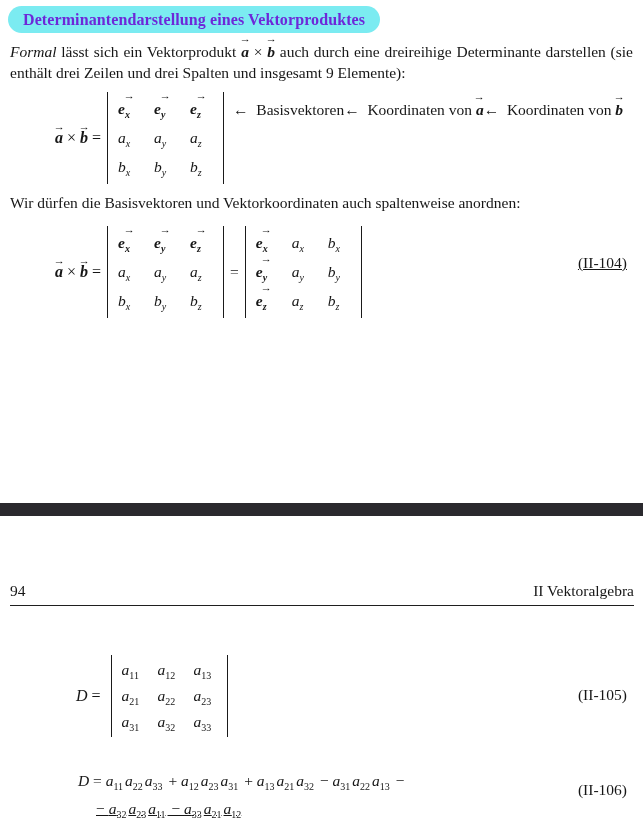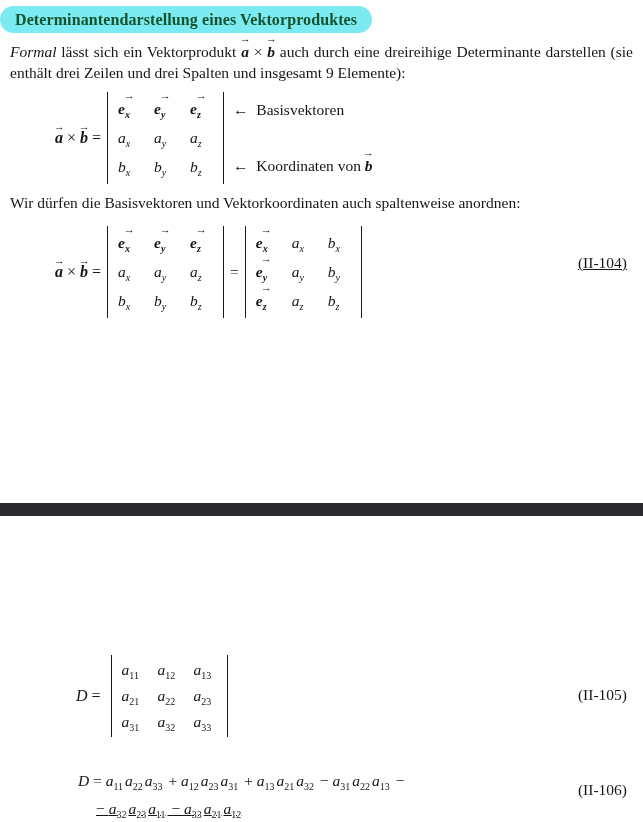--- a/index.html
+++ b/index.html
@@ -14,23 +14,23 @@
   .vec { position:relative; display:inline-block; }
   .vec::after {
     content:"\2192"; position:absolute; left:46%; transform:translateX(-50%) scaleX(1.25);
     top:-0.62em; font-size:9px; font-style:normal; line-height:1;
   }
   sub { font-size:10px; line-height:0; margin-right:2px; }
   sub.up { font-style:normal; }
 
   
   .pill {
-    position:absolute; left:0; top:6px; height:27px; line-height:27px;
+    position:absolute; left:8px; top:6px; height:27px; line-height:27px;
     padding:0 15px; border-radius:14px; font-weight:bold; font-size:16px;
-    letter-spacing:0.1px; color:#14532d;
+    letter-spacing:0.1px; color:#6d28d9;
   }
 
   .para { position:absolute; font-size:15.5px; line-height:21px; }
   #para1 { left:10px; top:41px; width:623px; text-align:justify; }
   #para2 { left:10px; top:192px; width:623px; }
   #para3 { left:10px; top:629px; width:623px; }
   #para4 { left:10px; top:743px; width:623px; }
 
   
   .eq { position:absolute; display:flex; align-items:center; font-size:15.5px; }
@@ -41,21 +41,21 @@
   .lhs { margin-right:6px; font-size:16px; }
   .det {
     border-left:1.4px solid #1a1a1a; border-right:1.4px solid #1a1a1a;
     padding:6px 10px; display:inline-block;
   }
   .mx { display:grid; grid-template-columns:repeat(3, minmax(23px, auto)); column-gap:13px; row-gap:7px; align-items:center; }
   .mx > .tk { height:22px; line-height:22px; }
   .det.tight { padding:4px 10px; }
   .det.tight .mx { row-gap:4px; }
   .mideq { margin:0 6px; }
-  .anns { display:flex; flex-direction:column; justify-content:space-between; align-self:stretch; padding:7px 0 7px 9px; }
+  .anns { display:flex; justify-content:space-between; align-self:stretch; padding:7px 0 7px 9px; }
   .ann  { height:22px; line-height:22px; }
   .eqnum { position:absolute; right:16px; font-size:15.5px; }
   #num104 { top:254px;text-decoration:underline; }
   #num105 { top:686px; }
   #num106 { top:781px; }
   #eq4 .line { height:22px; line-height:22px; }
   #eq4 .line2 { margin-left:18px; margin-top:6px;text-decoration:underline; }
 
   
   #divider { position:absolute; left:0; top:503px; width:643px; height:13px; }
@@ -88,20 +88,21 @@
           <span class="tk it">a<sub>x</sub></span>
           <span class="tk it">a<sub>y</sub></span>
           <span class="tk it">a<sub>z</sub></span>
           <span class="tk it">b<sub>x</sub></span>
           <span class="tk it">b<sub>y</sub></span>
           <span class="tk it">b<sub>z</sub></span>
         </span>
     </span>
     <span class="anns">
       <span class="ann"><span class="tk">←  </span><span class="tk">Basisvektoren</span></span>
+      <span class="ann"><span class="tk">←  </span><span class="tk">Koordinaten von </span><span class="tk it bd vec">a</span></span>
       <span class="ann"><span class="tk">←  </span><span class="tk">Koordinaten von </span><span class="tk it bd vec">b</span></span>
     </span>
   </div>
 
   <p class="para" id="para2">Wir dürfen die Basisvektoren und Vektorkoordinaten auch spaltenweise anordnen:</p>
 
   <div class="eq" id="eq2">
     <span class="lhs"><span class="tk it bd vec">a</span><span class="tk"> × </span><span class="tk it bd vec">b</span><span class="tk"> =</span></span>
     <span class="det">
       <span class="mx">
@@ -128,20 +129,24 @@
           <span class="tk it bd vec">e<sub>z</sub></span>
           <span class="tk it">a<sub>z</sub></span>
           <span class="tk it">b<sub>z</sub></span>
         </span>
     </span>
   </div>
   <span class="eqnum" id="num104">(II-104)</span>
 
   <div id="divider" style="background: rgb(42, 41, 46);"></div>
 
+  <div id="pagehead">
+    <span>94</span>
+    <span>II Vektoralgebra</span>
+  </div>
 
 
   <div class="eq" id="eq3">
     <span class="lhs"><span class="tk it">D</span><span class="tk"> = </span></span>
     <span class="det tight">
       <span class="mx">
           <span class="tk it">a<sub class="up">11</sub></span>
           <span class="tk it">a<sub class="up">12</sub></span>
           <span class="tk it">a<sub class="up">13</sub></span>
           <span class="tk it">a<sub class="up">21</sub></span>

